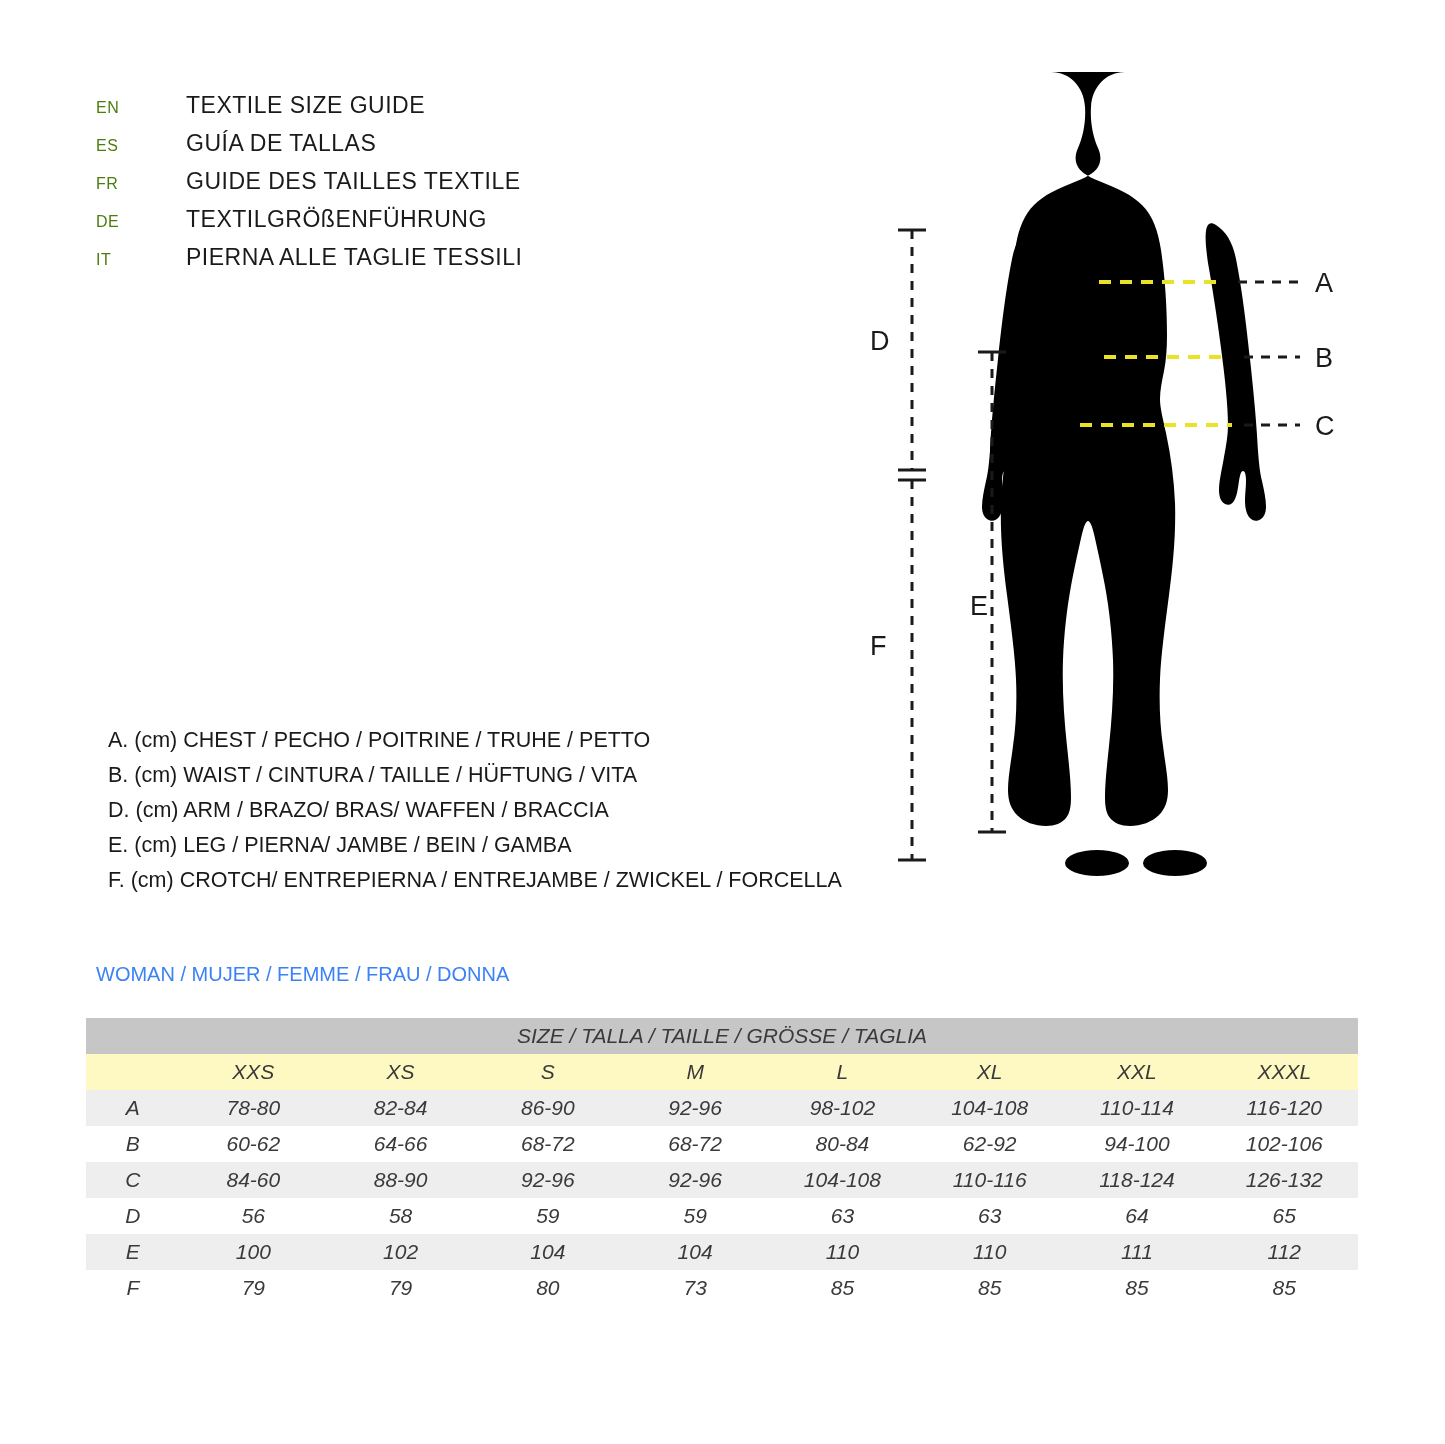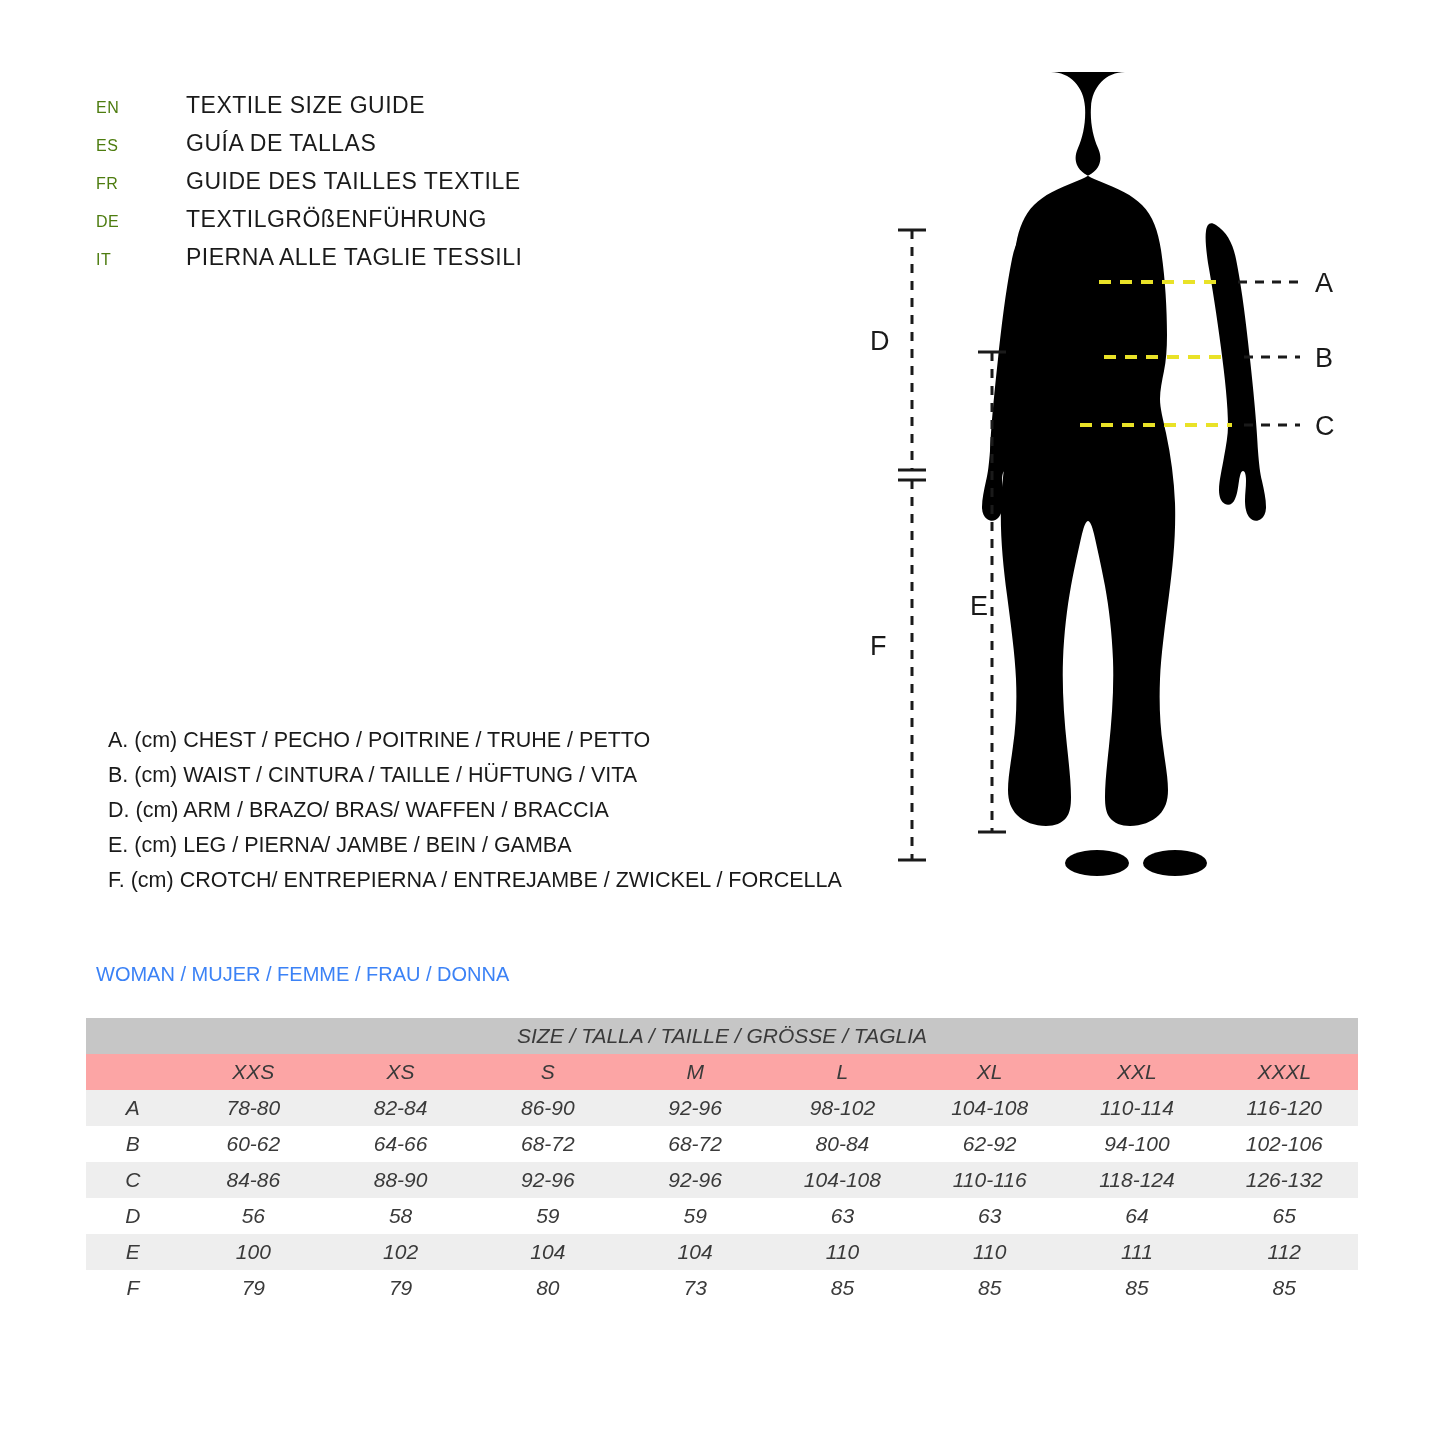--- a/index.html
+++ b/index.html
@@ -86,21 +86,21 @@
   }
   .hdr-band td {
     background: #c6c6c6;
     text-align: left;
     padding-left: 12px;
     font-size: 20.5px;
     color: #3c3c3c;
     height: 34px;
   }
   .col-head td {
-    background: #fca5a5;
+    background: #fef9c3;
     height: 38px;
     font-size: 21px;
     color: #3a3a3a;
   }
   tr.shaded td {
     background: #eeeeee;
   }
   tr.plain td {
     background: #ffffff;
   }
@@ -351,21 +351,21 @@
         <td>68-72</td>
         <td>68-72</td>
         <td>80-84</td>
         <td>62-92</td>
         <td>94-100</td>
         <td>102-106</td>
       </tr>
 
       <tr class="shaded">
         <td class="rowlabel">C</td>
-        <td>84-86</td>
+        <td>84-60</td>
         <td>88-90</td>
         <td>92-96</td>
         <td>92-96</td>
         <td>104-108</td>
         <td>110-116</td>
         <td>118-124</td>
         <td>126-132</td>
       </tr>
 
       <tr class="plain">

